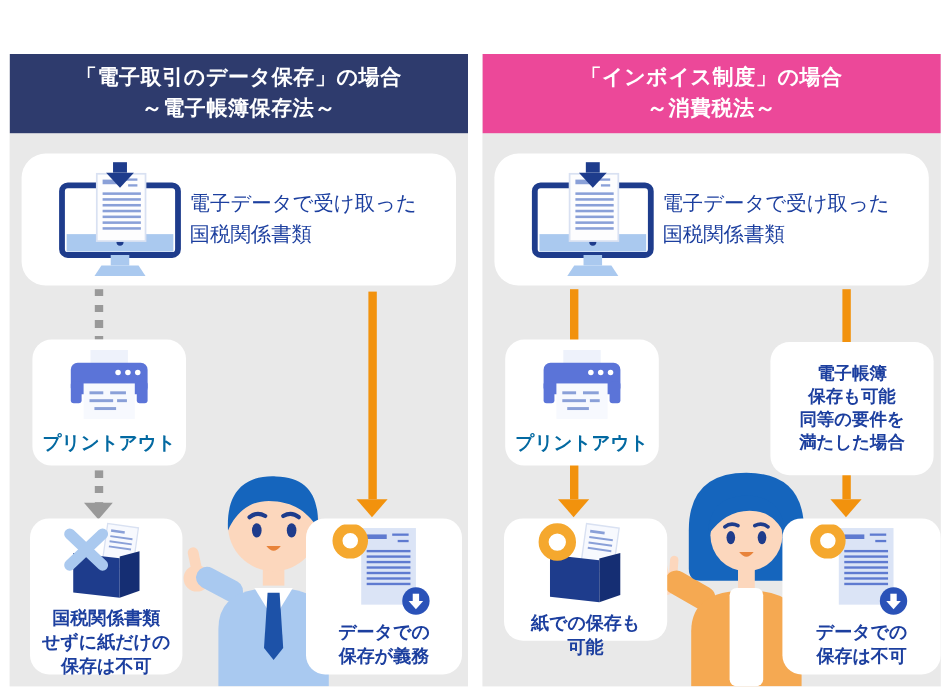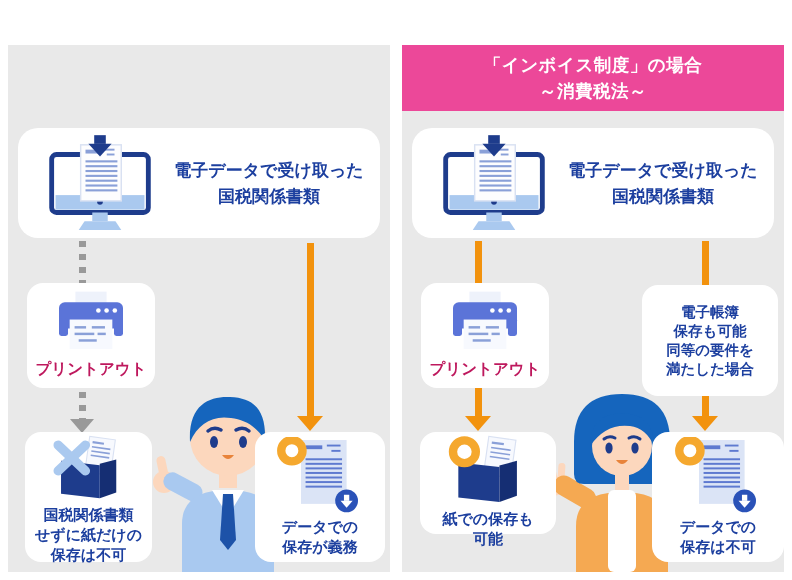--- a/index.html
+++ b/index.html
@@ -11,24 +11,24 @@
   .panel.left{left:8px}
   .panel.right{left:402px}
   .panel-header{position:absolute;top:0;left:0;width:100%;height:66px;color:#fff;
          text-align:center;font-weight:bold;font-size:17.5px;line-height:26px;
          padding-top:7px;box-sizing:border-box;letter-spacing:.5px;z-index:3;}
   .left .panel-header{background:#2e3b6d}
   .right .panel-header{background:#ec4899}
   .card{position:absolute;background:#fff;border-radius:16px;z-index:3;box-sizing:border-box;}
   .received{left:10px;top:83px;width:362px;height:110px;display:flex;align-items:center;border-radius:20px;}
   .received svg{width:116px;height:97px;margin-left:24px;flex:0 0 auto;}
-  .received .txt{flex:1;text-align:center;color:#1c3f9f;font-weight:bold;font-size:17px;line-height:26px;}
+  .received .txt{flex:1;text-align:left;color:#1c3f9f;font-weight:normal;font-size:17px;line-height:26px;}
   .printer-card{left:19px;top:238px;width:128px;height:105px;text-align:center;}
   .printer-card svg{width:78px;height:64px;margin-top:7px;}
-  .printer-label{color:#be185d;font-weight:bold;font-size:15.5px;margin-top:1px;}
+  .printer-label{color:#0369a1;font-weight:bold;font-size:15.5px;margin-top:1px;}
   .small-label{color:#1c3f9f;font-weight:bold;font-size:15px;line-height:20px;}
   .paper-only{left:17px;top:387px;width:127px;height:130px;text-align:center;}
   .paper-only svg{width:88px;height:66px;margin-top:3px;}
   .data-duty{left:247px;top:387px;width:130px;height:130px;text-align:center;}
   .data-duty svg,.data-ok svg{width:94px;height:76px;margin-top:5px;}
   .condition{left:240px;top:240px;width:136px;height:111px;display:flex;flex-direction:column;
              justify-content:center;text-align:center;}
   .condition .small-label{font-size:14.5px;line-height:19px;}
   .paper-ok{left:18px;top:387px;width:136px;height:102px;text-align:center;}
   .paper-ok svg{width:94px;height:70px;margin-top:3px;}
@@ -40,20 +40,24 @@
   .head.gray{border-left:12px solid transparent;border-right:12px solid transparent;border-top:14px solid #999;}
   .head.orange{border-left:13px solid transparent;border-right:13px solid transparent;border-top:15px solid #f2920d;}
   .person{position:absolute;bottom:0;left:130px;width:180px;height:190px;z-index:2;}
 </style>
 </head>
 <body>
 
 <div class="stage">
 
   <section class="panel left">
+    <header class="panel-header">
+      <div>「電子取引のデータ保存」の場合</div>
+      <div>～電子帳簿保存法～</div>
+    </header>
 
     <div class="vline dotted" style="left:71px;top:196px;height:42px;"></div>
     <div class="vline dotted" style="left:71px;top:347px;height:27px;"></div>
     <div class="head gray" style="left:62px;top:374px;"></div>
     <div class="vline orangeline" style="left:299px;top:198px;height:173px;"></div>
     <div class="head orange" style="left:289px;top:371px;"></div>
 
     <svg class="person" viewBox="0 0 180 190">
       <circle cx="26" cy="100" r="11" fill="#fcd7bd"></circle>
       <rect x="20" y="74" width="9" height="24" rx="4.5" fill="#fcd7bd" transform="rotate(-12 24 86)"></rect>

